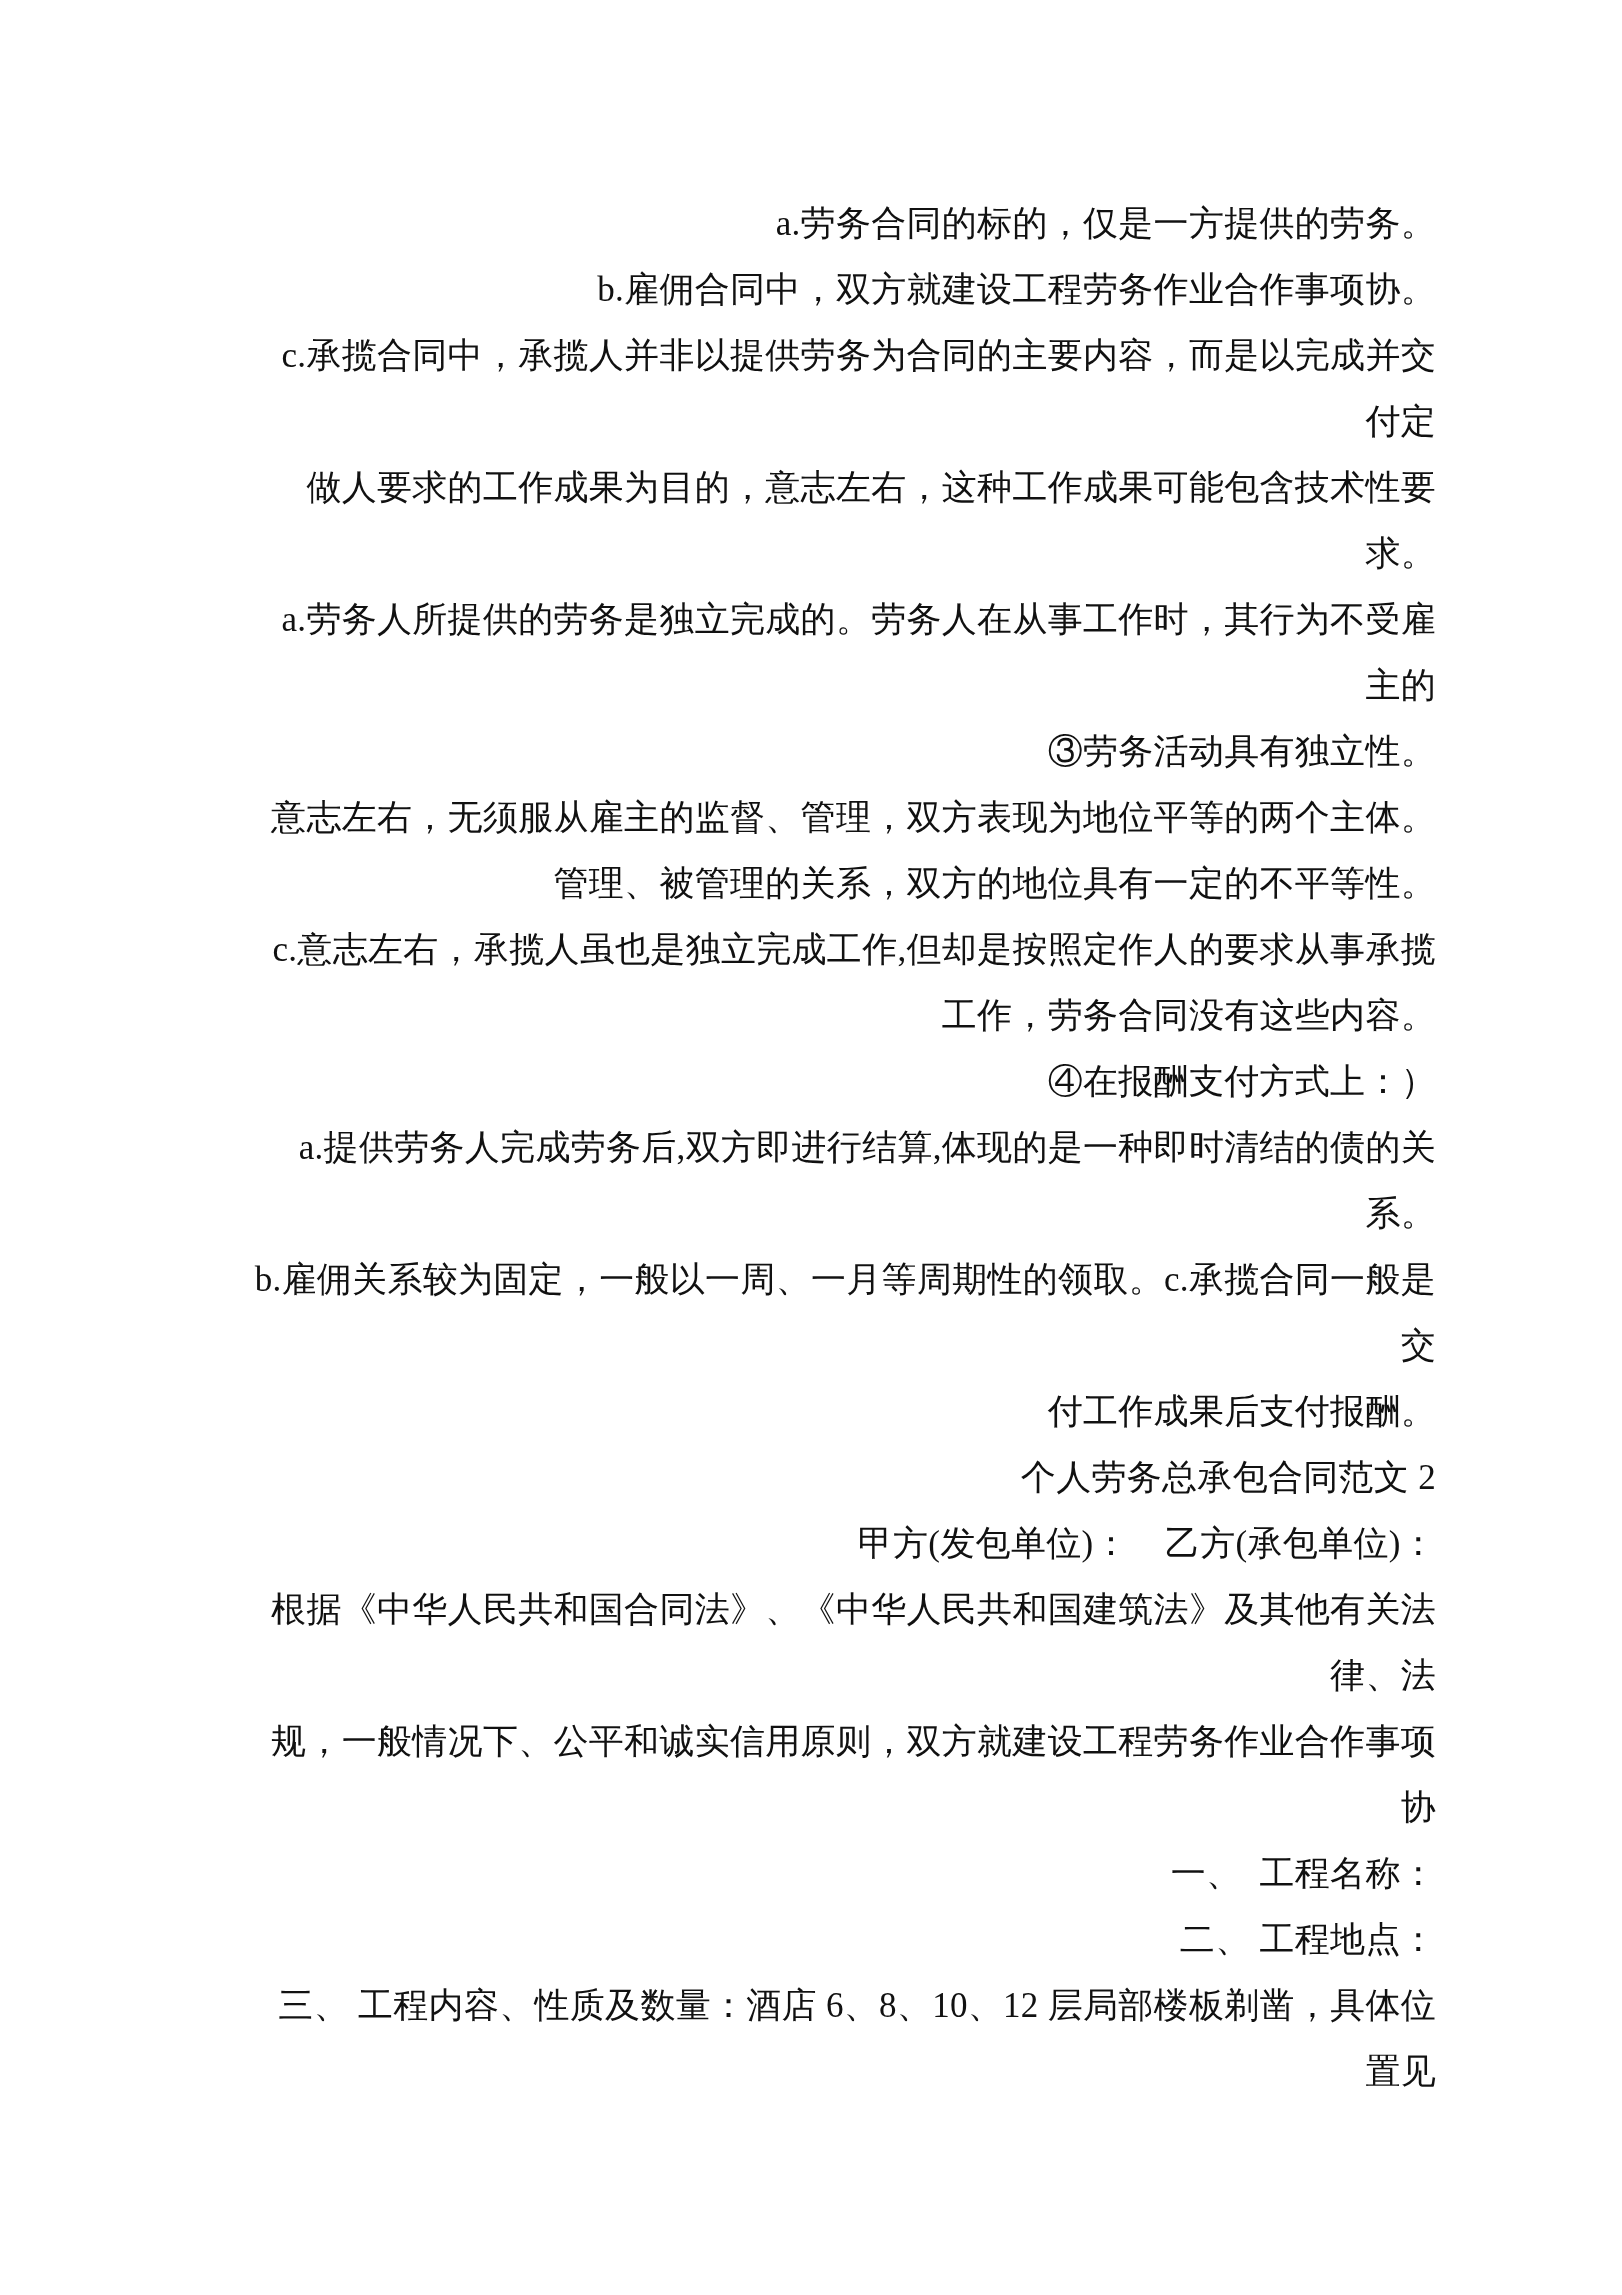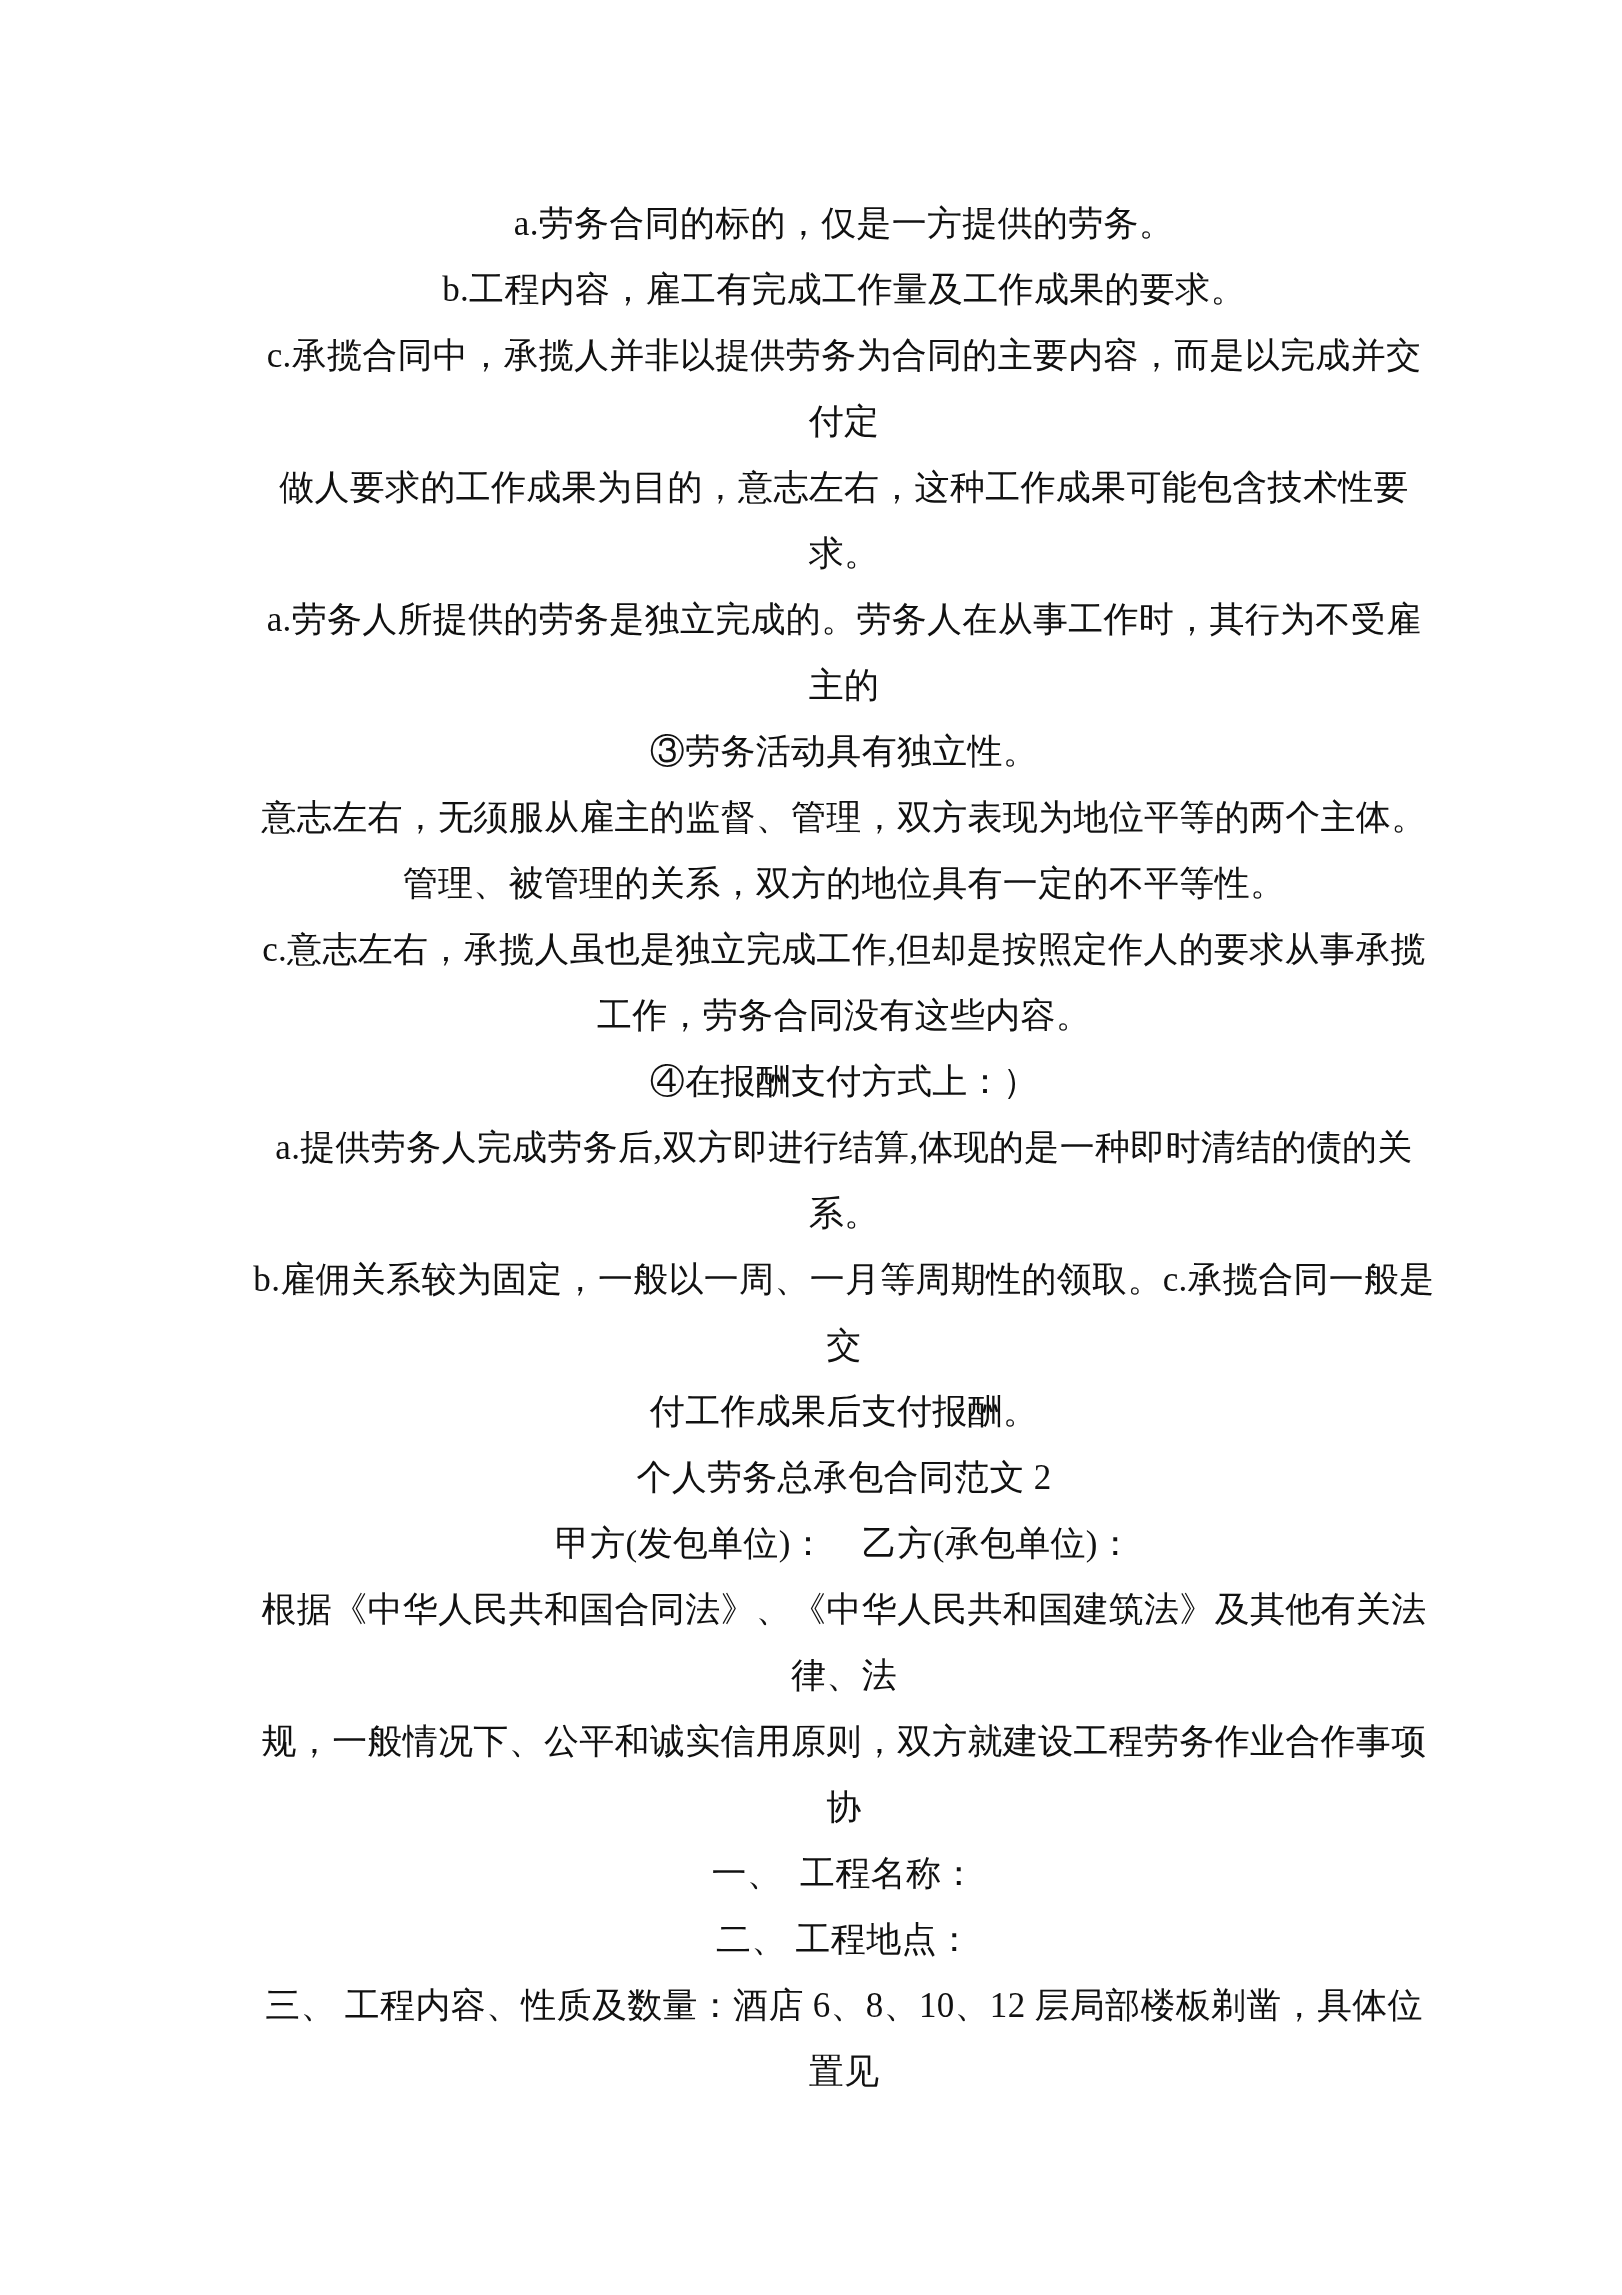--- a/index.html
+++ b/index.html
@@ -20,30 +20,30 @@
     position: absolute;
     left: 252px;
     top: 191px;
     width: 1184px;
   }
   .doc-line {
     font-size: 35px;
     line-height: 66px;
     white-space: pre-wrap;
     letter-spacing: 0.3px;
-    text-align: center;
+    text-align: right;
   }
 </style>
 </head>
 <body>
 
 <div class="page">
   <div class="content">
       <div class="doc-line">a.劳务合同的标的，仅是一方提供的劳务。</div>
-      <div class="doc-line">b.工程内容，雇工有完成工作量及工作成果的要求。</div>
+      <div class="doc-line">b.雇佣合同中，双方就建设工程劳务作业合作事项协。</div>
       <div class="doc-line">c.承揽合同中，承揽人并非以提供劳务为合同的主要内容，而是以完成并交付定</div>
       <div class="doc-line">做人要求的工作成果为目的，意志左右，这种工作成果可能包含技术性要求。</div>
       <div class="doc-line">a.劳务人所提供的劳务是独立完成的。劳务人在从事工作时，其行为不受雇主的</div>
       <div class="doc-line">③劳务活动具有独立性。</div>
       <div class="doc-line">意志左右，无须服从雇主的监督、管理，双方表现为地位平等的两个主体。</div>
       <div class="doc-line">管理、被管理的关系，双方的地位具有一定的不平等性。</div>
       <div class="doc-line">c.意志左右，承揽人虽也是独立完成工作,但却是按照定作人的要求从事承揽</div>
       <div class="doc-line">工作，劳务合同没有这些内容。</div>
       <div class="doc-line">④在报酬支付方式上：）</div>
       <div class="doc-line">a.提供劳务人完成劳务后,双方即进行结算,体现的是一种即时清结的债的关系。</div>

